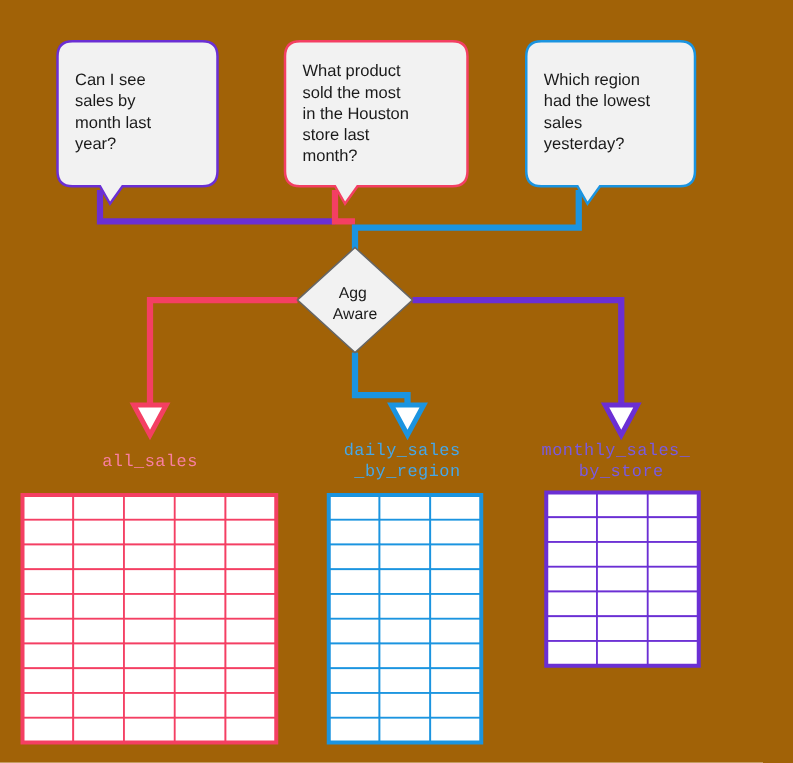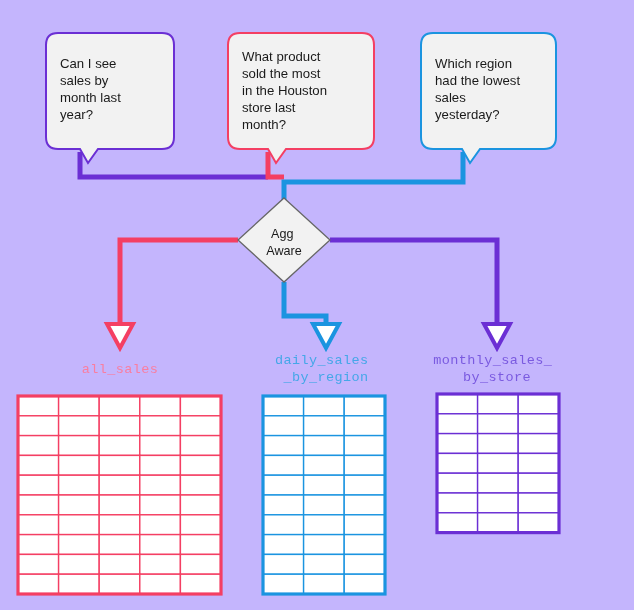--- a/index.html
+++ b/index.html
@@ -10,21 +10,21 @@
   body {
     width: 634px;
     height: 610px;
     font-family: "Liberation Sans", sans-serif;
     overflow: hidden;
   }
   #diagram-root {
     position: relative;
     width: 634px;
     height: 610px;
-    background: #c4b5fd;
+    background: #a16207;
   }
   svg.layer {
     position: absolute;
     top: 0;
     left: 0;
     width: 634px;
     height: 610px;
   }
   .bubble-text {
     font-family: "Liberation Sans", sans-serif;

